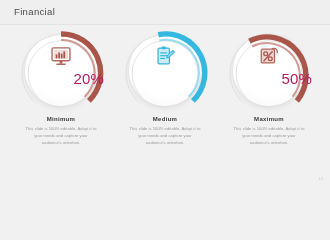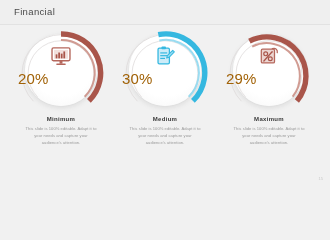--- a/index.html
+++ b/index.html
@@ -89,23 +89,23 @@
     height: 22px;
     display: flex;
     align-items: center;
     justify-content: center;
   }
   .gauge-value {
     position: absolute;
     top: 40px;
     left: 0;
     width: 86px;
-    text-align: left;
+    text-align: right;
     font-size: 15px;
-    color: #a16207;
+    color: #be185d;
     font-weight: 400;
     letter-spacing: 0.2px;
   }
   .col-label {
     margin-top: 6px;
     font-size: 6px;
     font-weight: bold;
     color: #3a3a3a;
     letter-spacing: 0.3px;
     text-align: center;
@@ -176,21 +176,20 @@
         <span class="gauge-icon">
           <svg viewBox="0 0 24 24" width="22" height="22">
             <rect x="4.4" y="3.4" width="12.4" height="17.2" rx="1.4" fill="#cdecf8" stroke="#35b8e0" stroke-width="1.4"></rect>
             <rect x="8.2" y="1.6" width="4.8" height="3.0" rx="0.8" fill="#35b8e0"></rect>
             <rect x="6.8" y="8.0" width="7.6" height="1.3" fill="#35b8e0"></rect>
             <rect x="6.8" y="11.0" width="7.6" height="1.3" fill="#35b8e0"></rect>
             <rect x="6.8" y="14.0" width="5.2" height="1.3" fill="#35b8e0"></rect>
             <path d="M 14.6 11.6 L 20.4 5.8 L 22.2 7.6 L 16.4 13.4 L 13.8 14.2 Z" fill="#9bdcf1" stroke="#35b8e0" stroke-width="1.1" stroke-linejoin="round"></path>
           </svg>
         </span>
-        <div class="gauge-value">30%</div>
       </div>
       <div class="col-label">Medium</div>
       <div class="col-body">This slide is 100% editable. Adapt it to your needs and capture your audience's attention.</div>
     </div>
 
     <div class="col">
       <div class="gauge-wrap">
         <div class="gauge-plate"></div>
         <svg class="gauge-svg" viewBox="0 0 86 86">
           <path d="M 15.1 70.9 A 39 39 0 1 1 70.9 70.9" fill="none" stroke="#e2dfdf" stroke-width="1" stroke-linecap="round"></path>
@@ -200,21 +199,21 @@
         </svg>
         <span class="gauge-icon">
           <svg viewBox="0 0 24 24" width="22" height="22">
             <rect x="3.6" y="4.6" width="14.4" height="15.0" rx="1.4" fill="#ecd5d1" stroke="#b5675c" stroke-width="1.4"></rect>
             <circle cx="8.4" cy="9.6" r="2.1" fill="none" stroke="#a9554a" stroke-width="1.3"></circle>
             <circle cx="13.4" cy="15.0" r="2.1" fill="none" stroke="#a9554a" stroke-width="1.3"></circle>
             <line x1="6.4" y1="17.4" x2="15.4" y2="7.4" stroke="#a9554a" stroke-width="1.4" stroke-linecap="round"></line>
             <path d="M 15.6 4.0 C 19.4 3.0 21.6 5.0 21.0 8.2" fill="none" stroke="#b5675c" stroke-width="1.4" stroke-linecap="round"></path>
           </svg>
         </span>
-        <div class="gauge-value">29%</div>
+        <div class="gauge-value">50%</div>
       </div>
       <div class="col-label">Maximum</div>
       <div class="col-body">This slide is 100% editable. Adapt it to your needs and capture your audience's attention.</div>
     </div>
 
   </div>
 
   <div class="page-num">15</div>
 
 </div>

